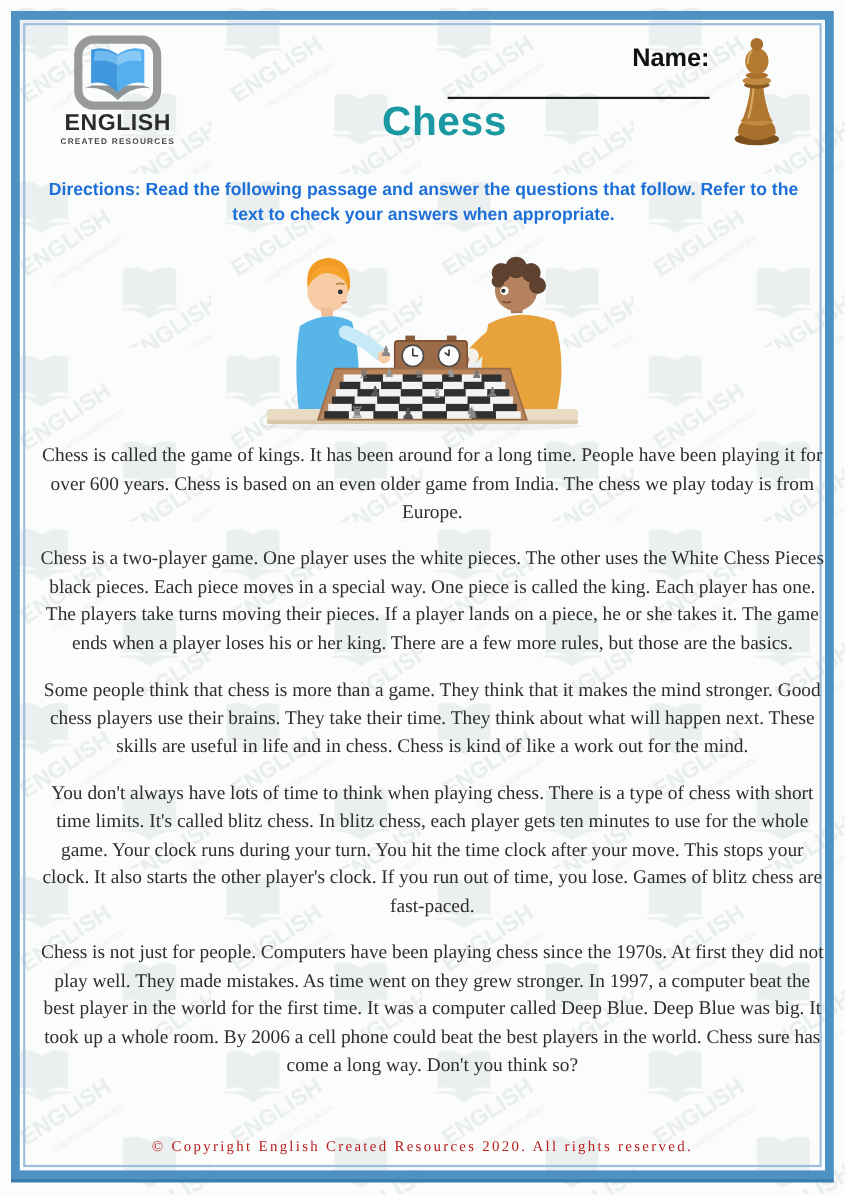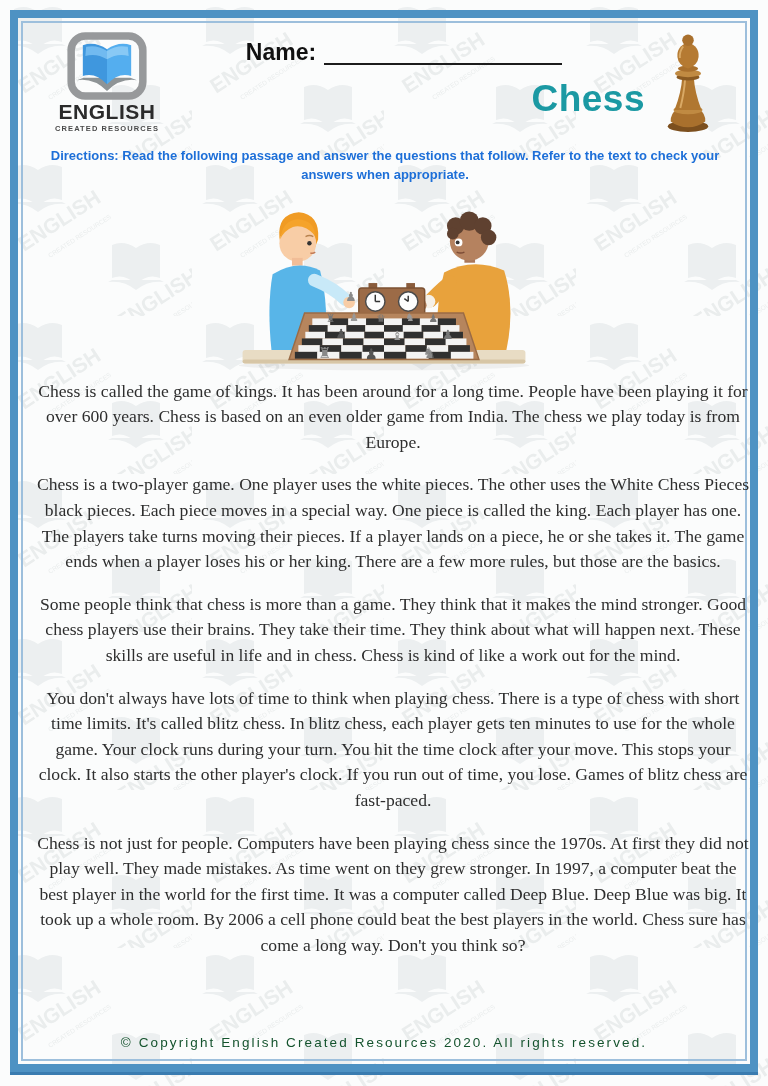--- a/index.html
+++ b/index.html
@@ -19,49 +19,49 @@
   }
   .content{position:relative;width:100%;height:100%;box-sizing:border-box;padding:8px 12px 0 12px;}
 
   
   .header{display:flex;align-items:flex-start;}
   .logo{width:112px;text-align:center;flex:none;margin-left:16px;}
   .logo-book{width:84px;height:70px;display:block;margin:0 auto;}
   .logo-t1{font-family:"Liberation Sans",sans-serif;font-weight:bold;font-size:21px;color:#2b2b2b;letter-spacing:.5px;line-height:1;}
   .logo-t2{font-family:"Liberation Sans",sans-serif;font-weight:bold;font-size:7.5px;color:#4a4a4a;letter-spacing:1.1px;margin-top:2px;}
   .center-col{flex:1;min-width:0;}
-  .name-row{display:flex;justify-content:center;align-items:center;margin-top:8px;}
+  .name-row{display:flex;justify-content:center;align-items:flex-end;margin-top:8px;flex-direction:column;}
   .name-label{font-family:"Liberation Sans",sans-serif;font-weight:bold;font-size:23px;color:#111;}
   .name-line{width:238px;border-bottom:2.5px solid #1c1c1c;height:22px;margin-left:8px;}
   .page-title{
     font-family:"Liberation Sans",sans-serif;font-weight:bold;font-size:37px;
-    color:#1b99a3;text-align:right;margin-top:12px;letter-spacing:.5px;
+    color:#1b99a3;text-align:center;letter-spacing:.5px;
   }
   .piece-box{width:86px;flex:none;margin-right:2px;}
   .piece-svg{width:62px;height:100px;display:block;margin:2px auto 0;}
 
   
   .directions{
-    width:700px;margin:14px auto 0;text-align:center;
+    width:700px;margin:28px auto 0;text-align:center;
     font-family:"Liberation Sans",sans-serif;font-weight:bold;
-    font-size:13px;line-height:1.45;color:#1d6fd8;
+    font-size:16px;line-height:1.45;color:#1d6fd8;
   }
 
   
   .illustration{display:block;margin:12px auto 4px;}
 
   
   .passage{width:716px;margin:6px auto 0;text-align:center;color:#2e2e2e;}
   .passage p{font-size:17.6px;line-height:25.6px;margin:0 0 17px 0;}
 
   
   .footer{
     position:absolute;left:0;right:0;bottom:9px;text-align:center;
-    font-family:Liberation Sans, sans-serif;font-size:13.5px;
-    letter-spacing:2.1px;color:#14532d;
+    font-family:Liberation Serif, serif;font-size:13.5px;
+    letter-spacing:2.1px;color:#b91c1c;
   }
 </style>
 </head>
 <body>
 
 <svg class="watermark-svg" width="768" height="1086" aria-hidden="true">
   <defs>
     <g id="wm-tile">
       <path d="M32 10 Q20 2 8 7 V40 Q20 35 32 46 Q44 35 56 40 V7 Q44 2 32 10 Z" fill="#eceff0"></path>
       <path d="M8 42 L4 44 Q20 42 32 52 Q44 42 60 44 L56 42" fill="#eceff0"></path>

